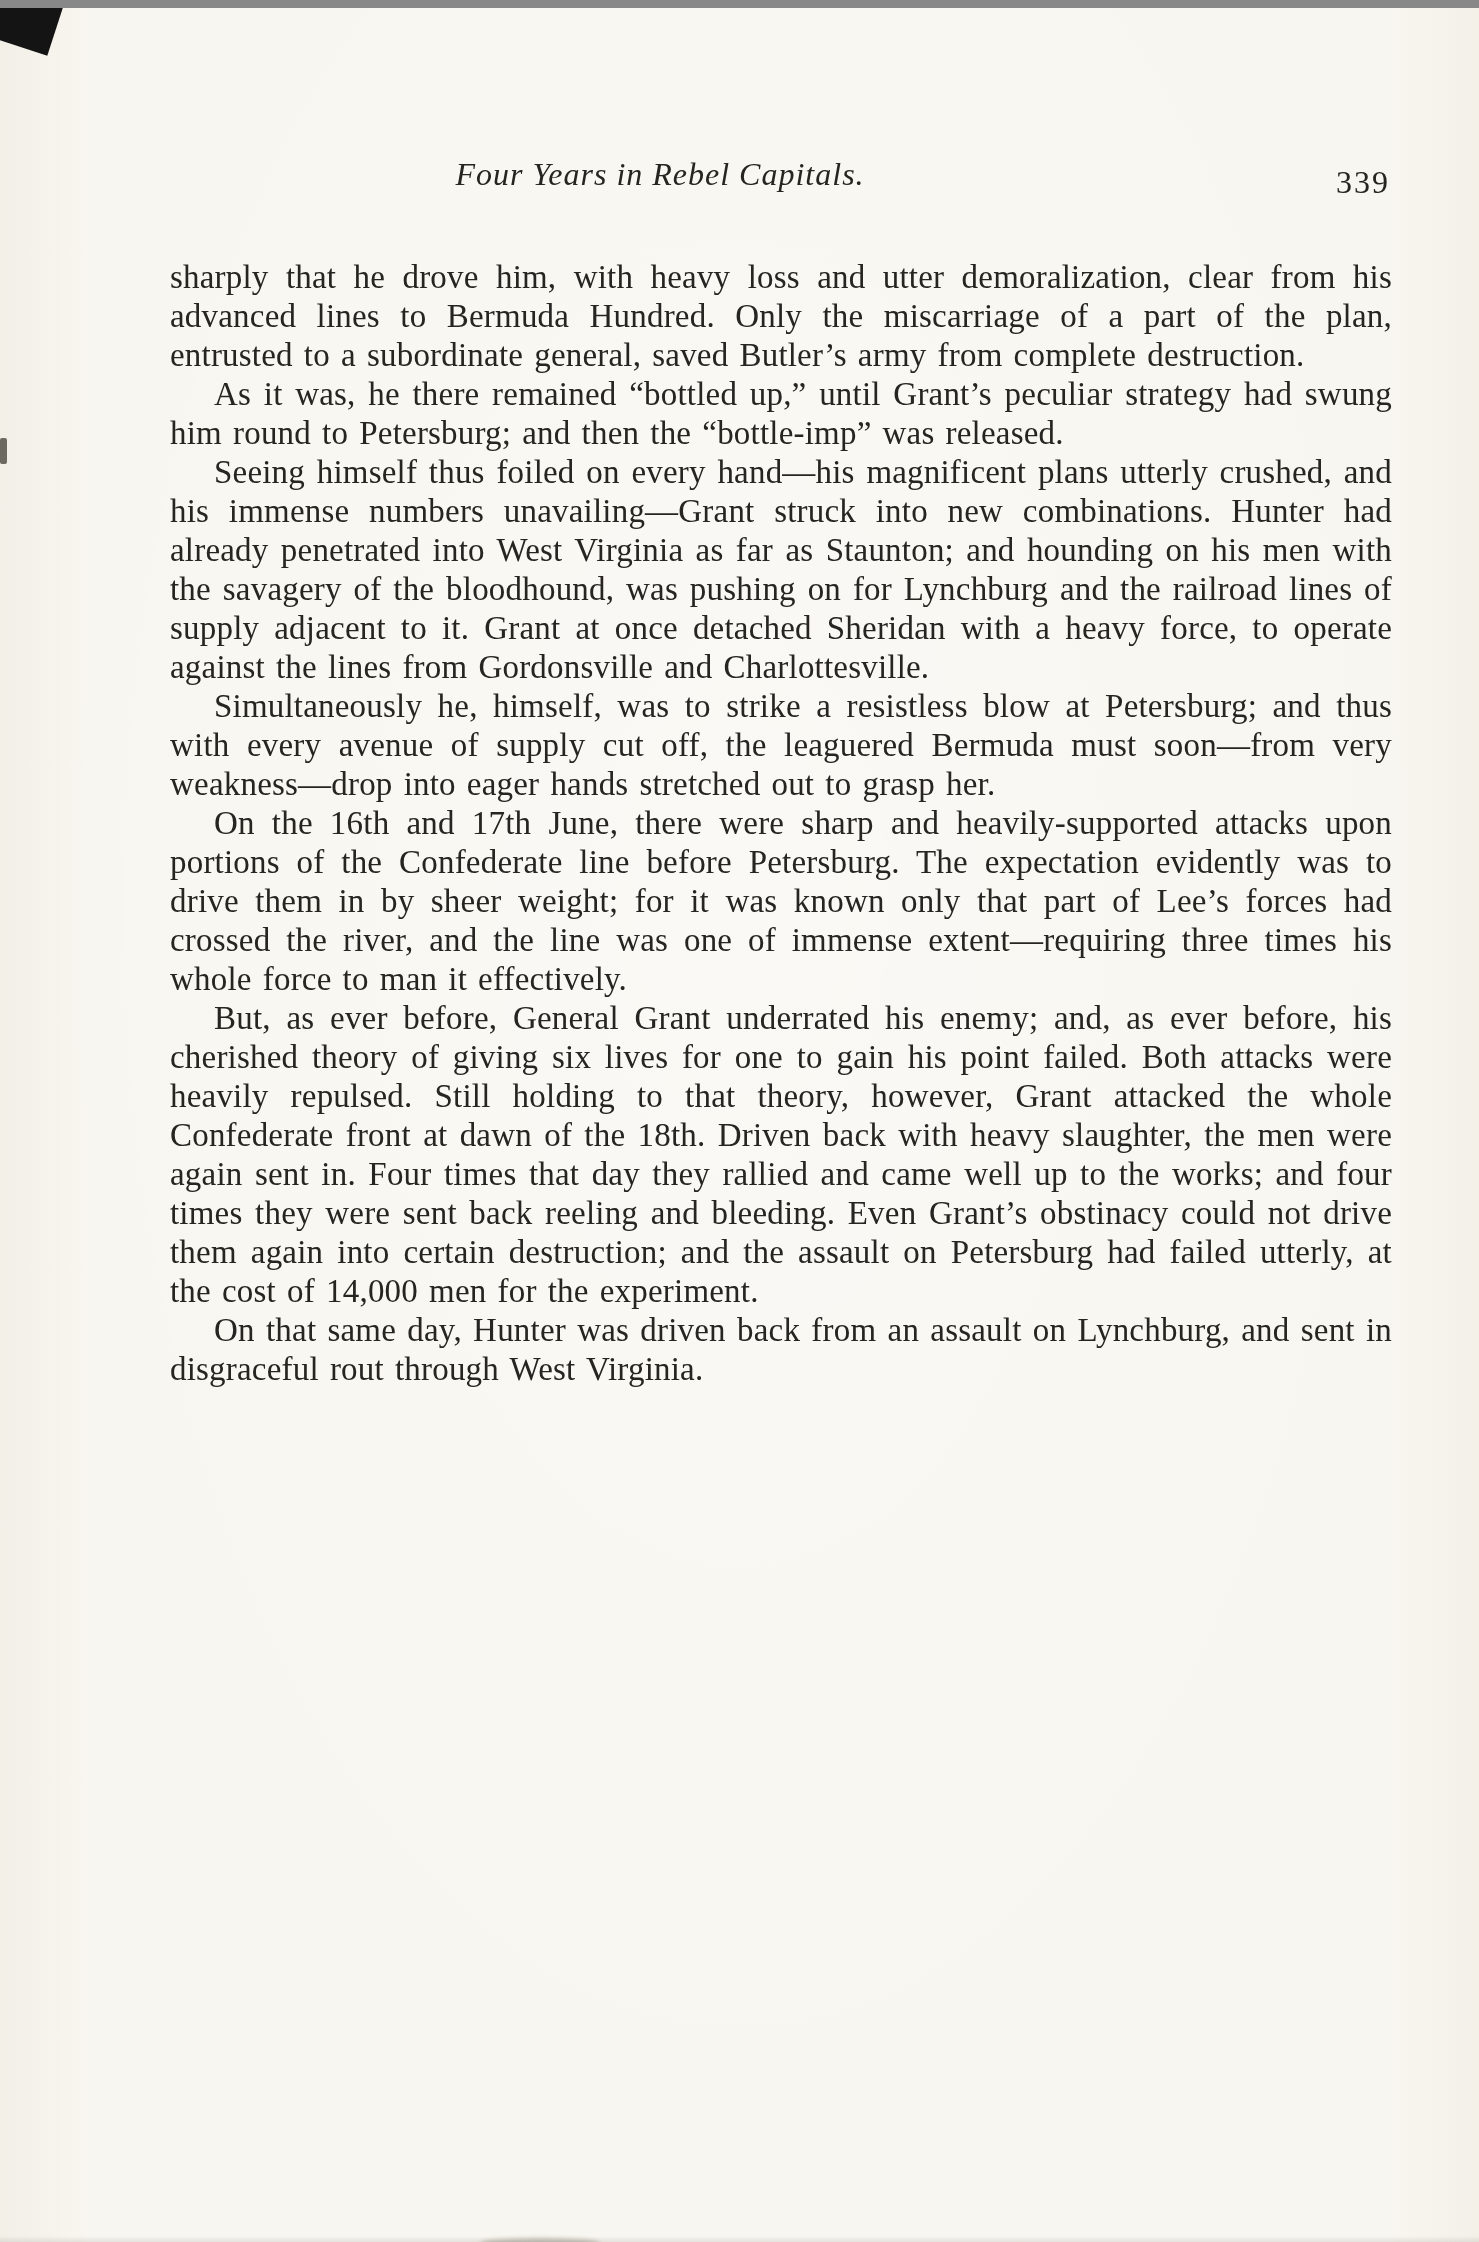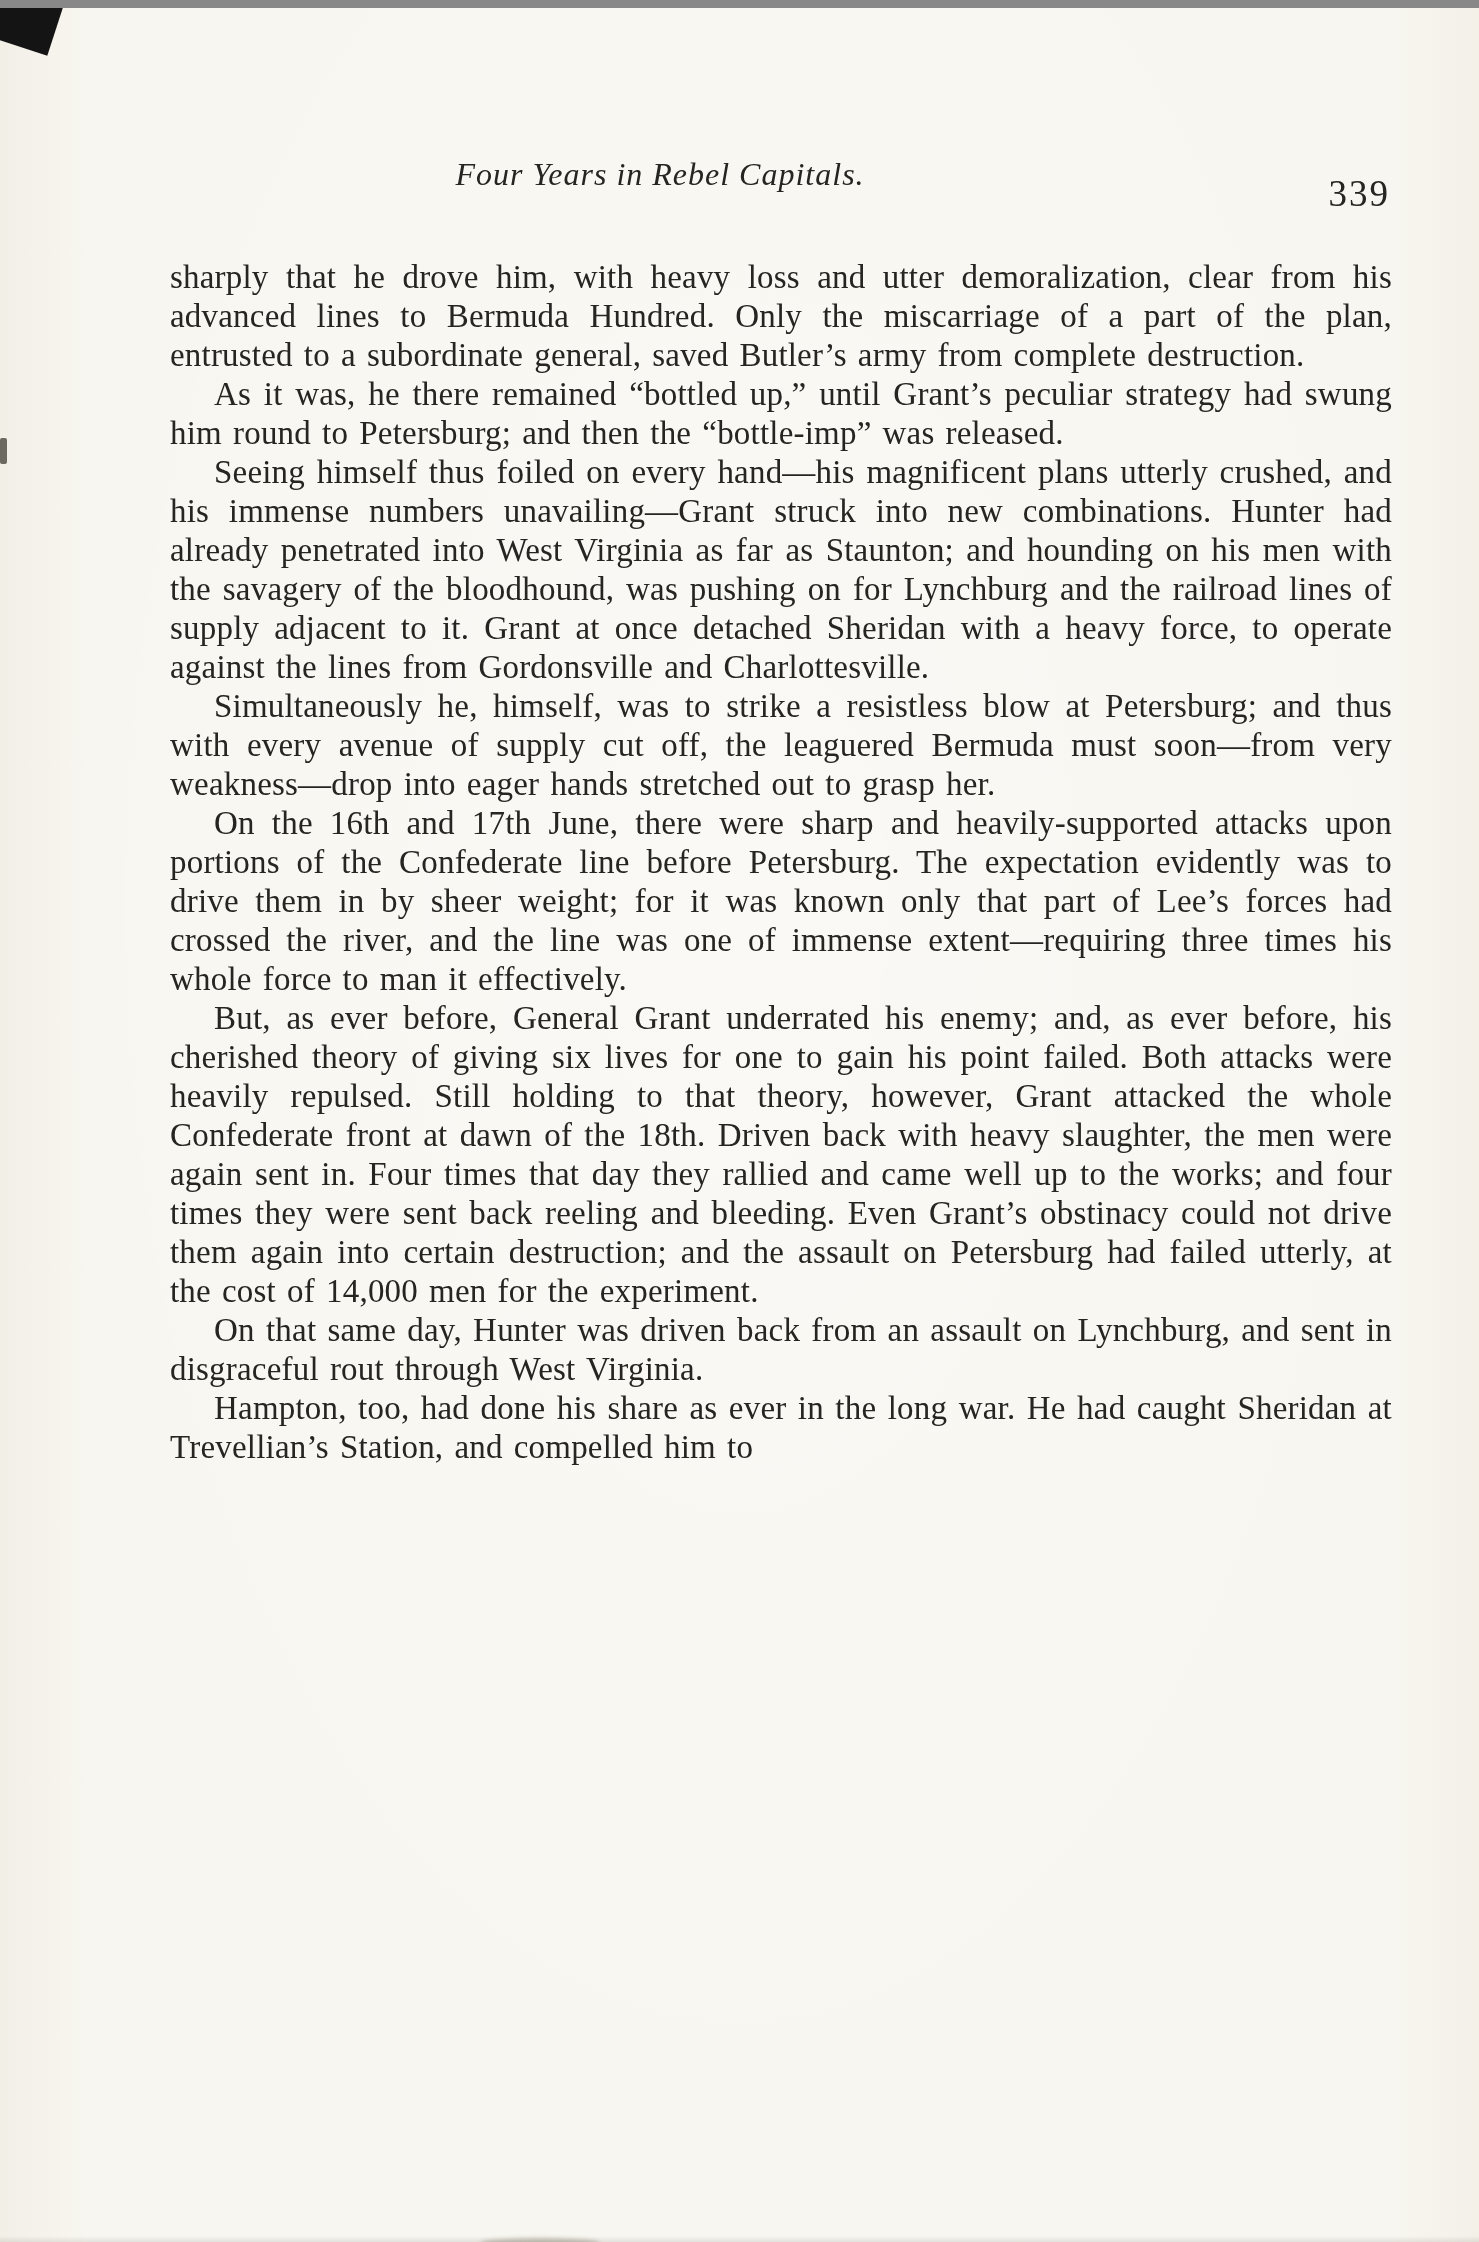--- a/index.html
+++ b/index.html
@@ -33,22 +33,22 @@
     right: 240px;
     text-align: center;
     font-style: italic;
     font-size: 32px;
     letter-spacing: 1px;
     white-space: nowrap;
   }
   .running-page-number {
     position: absolute;
     right: 0;
-    top: 16px;
-    font-size: 37px;
+    top: 8px;
+    font-size: 32px;
     letter-spacing: 2px;
   }
   .text-block {
     position: absolute;
     left: 170px;
     top: 250px;
     width: 1222px;
   }
   .text-block p {
     margin: 0;
@@ -115,19 +115,18 @@
   </div>
 
   <div class="text-block" id="text-block">
       <p class="">sharply that he drove him, with heavy loss and utter demoralization, clear from his advanced lines to Bermuda Hundred.  Only the miscarriage of a part of the plan, entrusted to a subordinate general, saved Butler’s army from complete destruction.</p>
       <p class="indent">As it was, he there remained “bottled up,” until Grant’s peculiar strategy had swung him round to Petersburg; and then the “bottle-imp” was released.</p>
       <p class="indent">Seeing himself thus foiled on every hand—his magnificent plans utterly crushed, and his immense numbers unavailing—Grant struck into new combinations.  Hunter had already penetrated into West Virginia as far as Staunton; and hounding on his men with the savagery of the bloodhound, was pushing on for Lynchburg and the railroad lines of supply adjacent to it.  Grant at once detached Sheridan with a heavy force, to operate against the lines from Gordonsville and Charlottesville.</p>
       <p class="indent">Simultaneously he, himself, was to strike a resistless blow at Petersburg; and thus with every avenue of supply cut off, the leaguered Bermuda must soon—from very weakness—drop into eager hands stretched out to grasp her.</p>
       <p class="indent">On the 16th and 17th June, there were sharp and heavily-supported attacks upon portions of the Confederate line before Petersburg.  The expectation evidently was to drive them in by sheer weight; for it was known only that part of Lee’s forces had crossed the river, and the line was one of immense extent—requiring three times his whole force to man it effectively.</p>
       <p class="indent">But, as ever before, General Grant underrated his enemy; and, as ever before, his cherished theory of giving six lives for one to gain his point failed.  Both attacks were heavily repulsed.  Still holding to that theory, however, Grant attacked the whole Confederate front at dawn of the 18th.  Driven back with heavy slaughter, the men were again sent in.  Four times that day they rallied and came well up to the works; and four times they were sent back reeling and bleeding.  Even Grant’s obstinacy could not drive them again into certain destruction; and the assault on Petersburg had failed utterly, at the cost of 14,000 men for the experiment.</p>
       <p class="indent">On that same day, Hunter was driven back from an assault on Lynchburg, and sent in disgraceful rout through West Virginia.</p>
-      <p class="indent">Hampton, too, had done his share as ever in the long war.  He had caught Sheridan at Trevellian’s Station, and compelled him to</p>
     </div>
 
   <div class="bottom-smudge"></div>
   <div class="bottom-shadow"></div>
 
 </div>
 
 </body></html>

